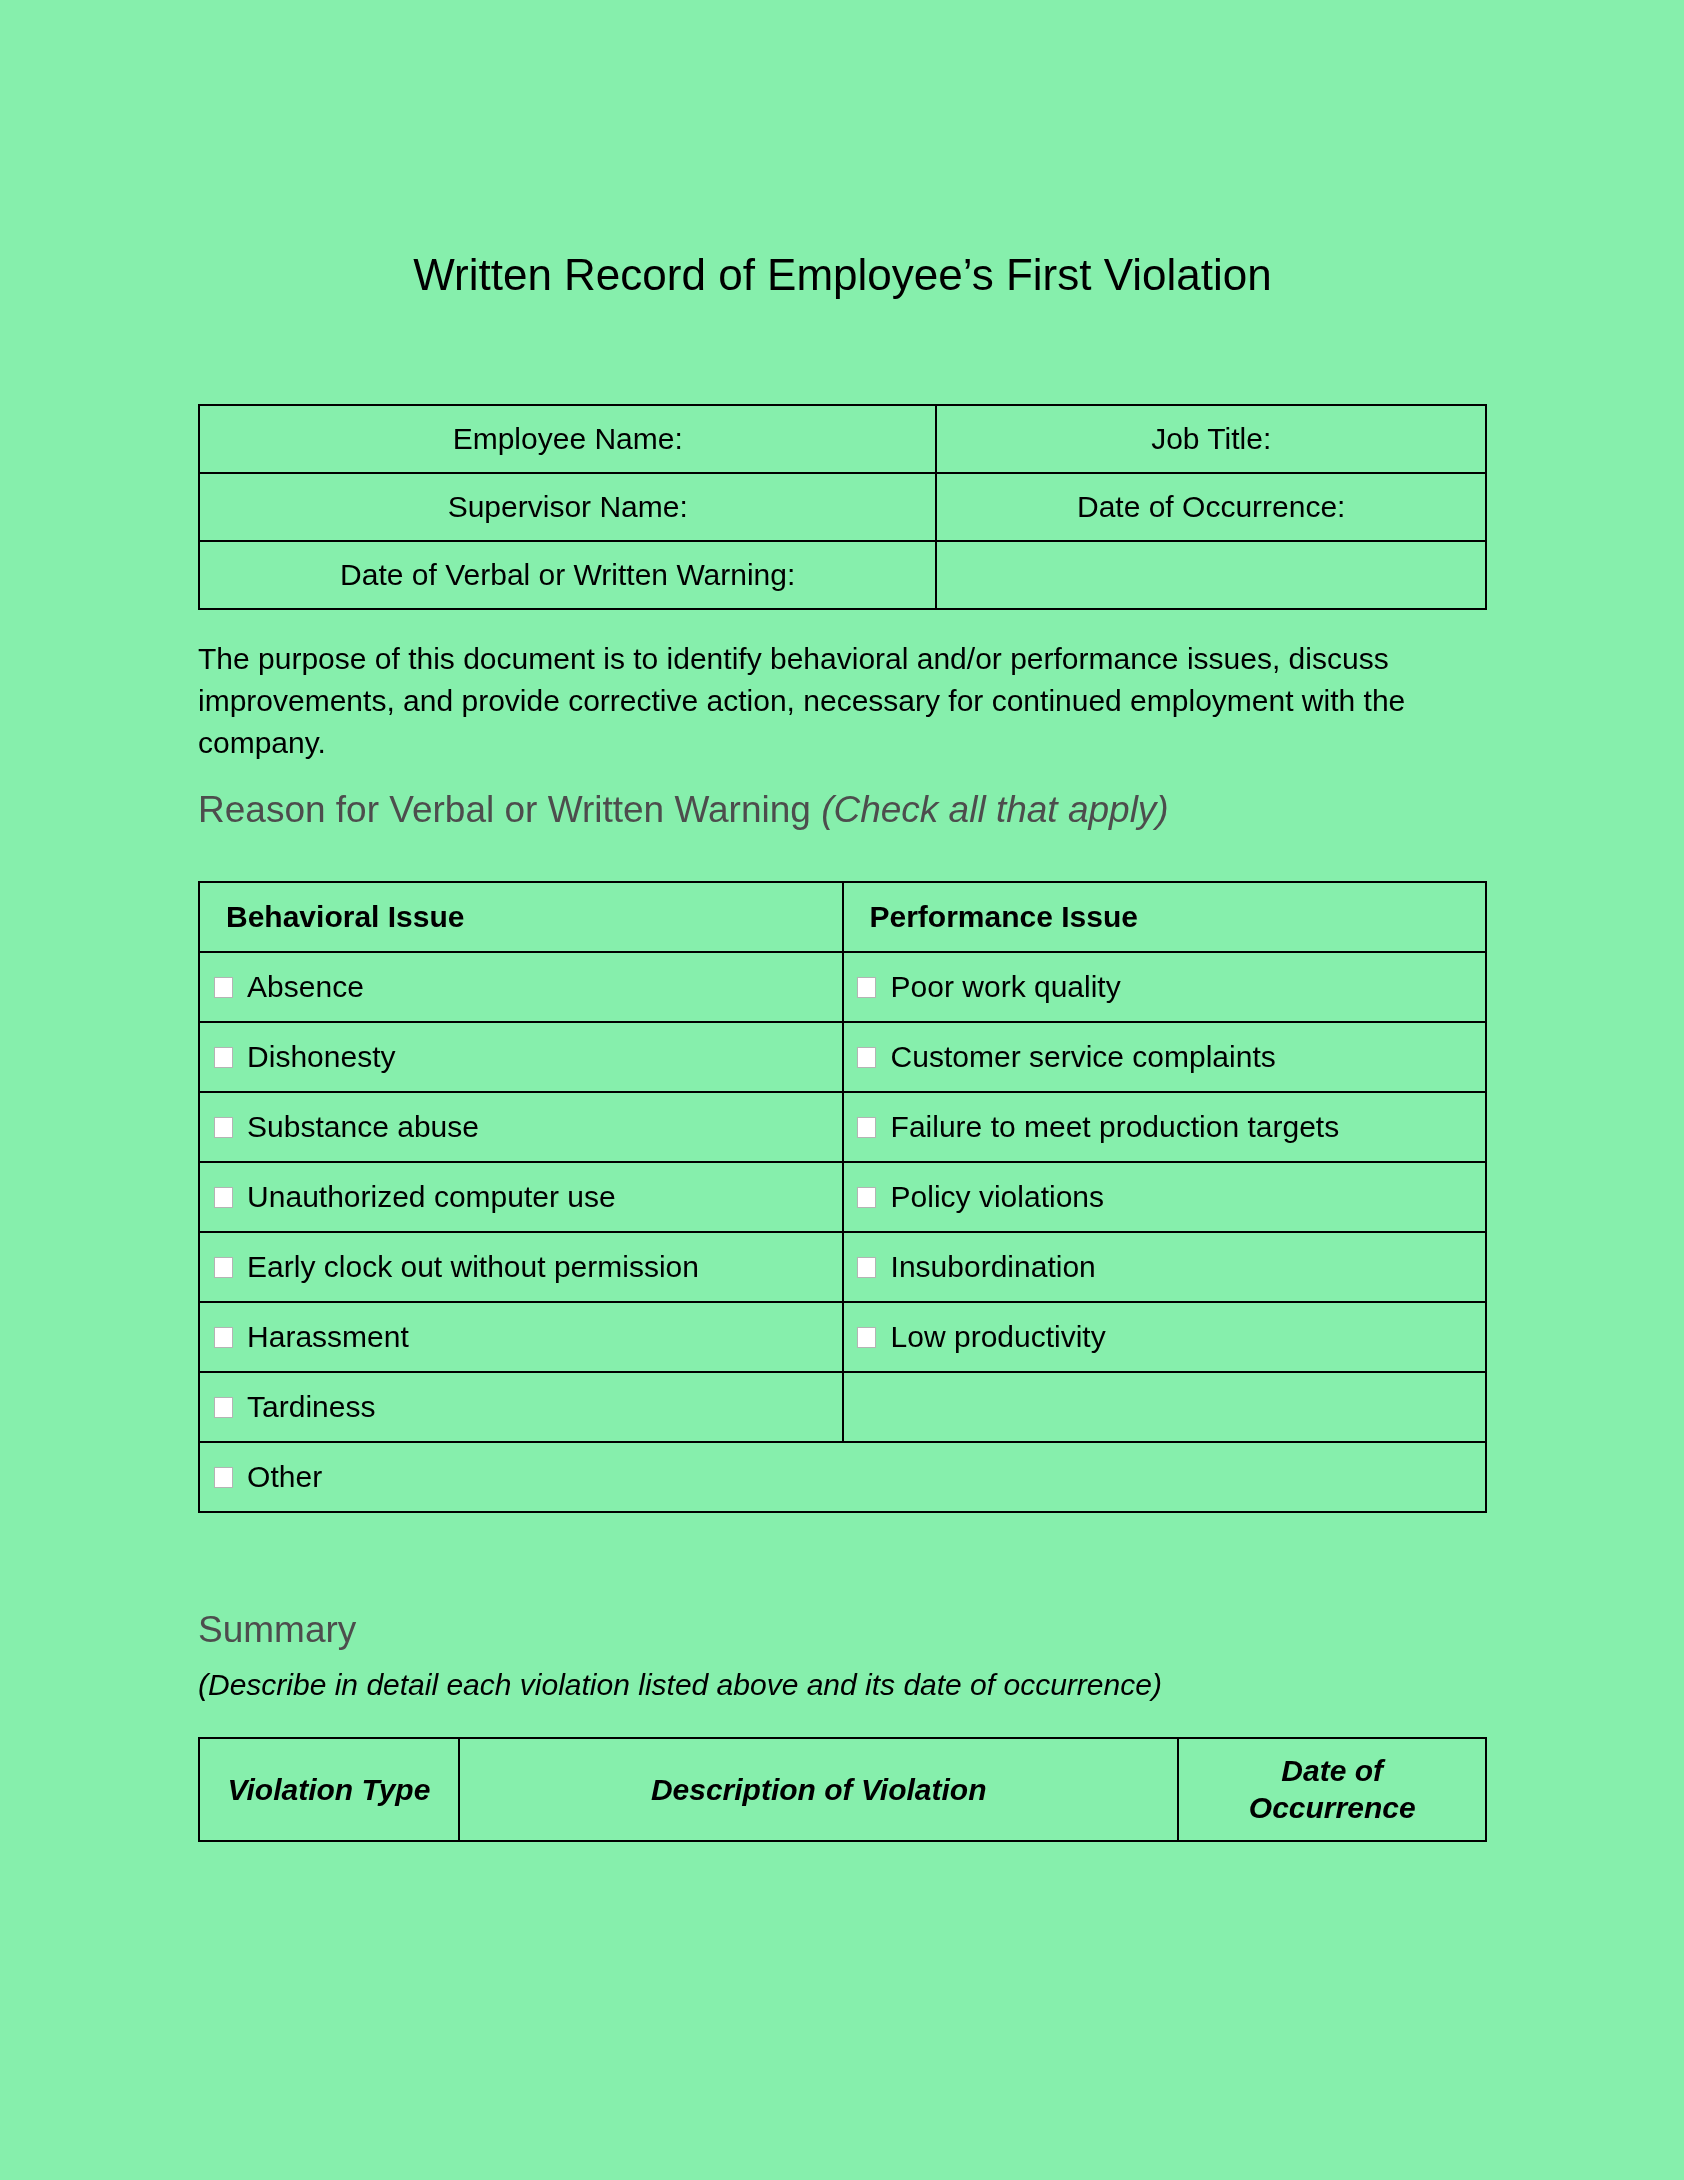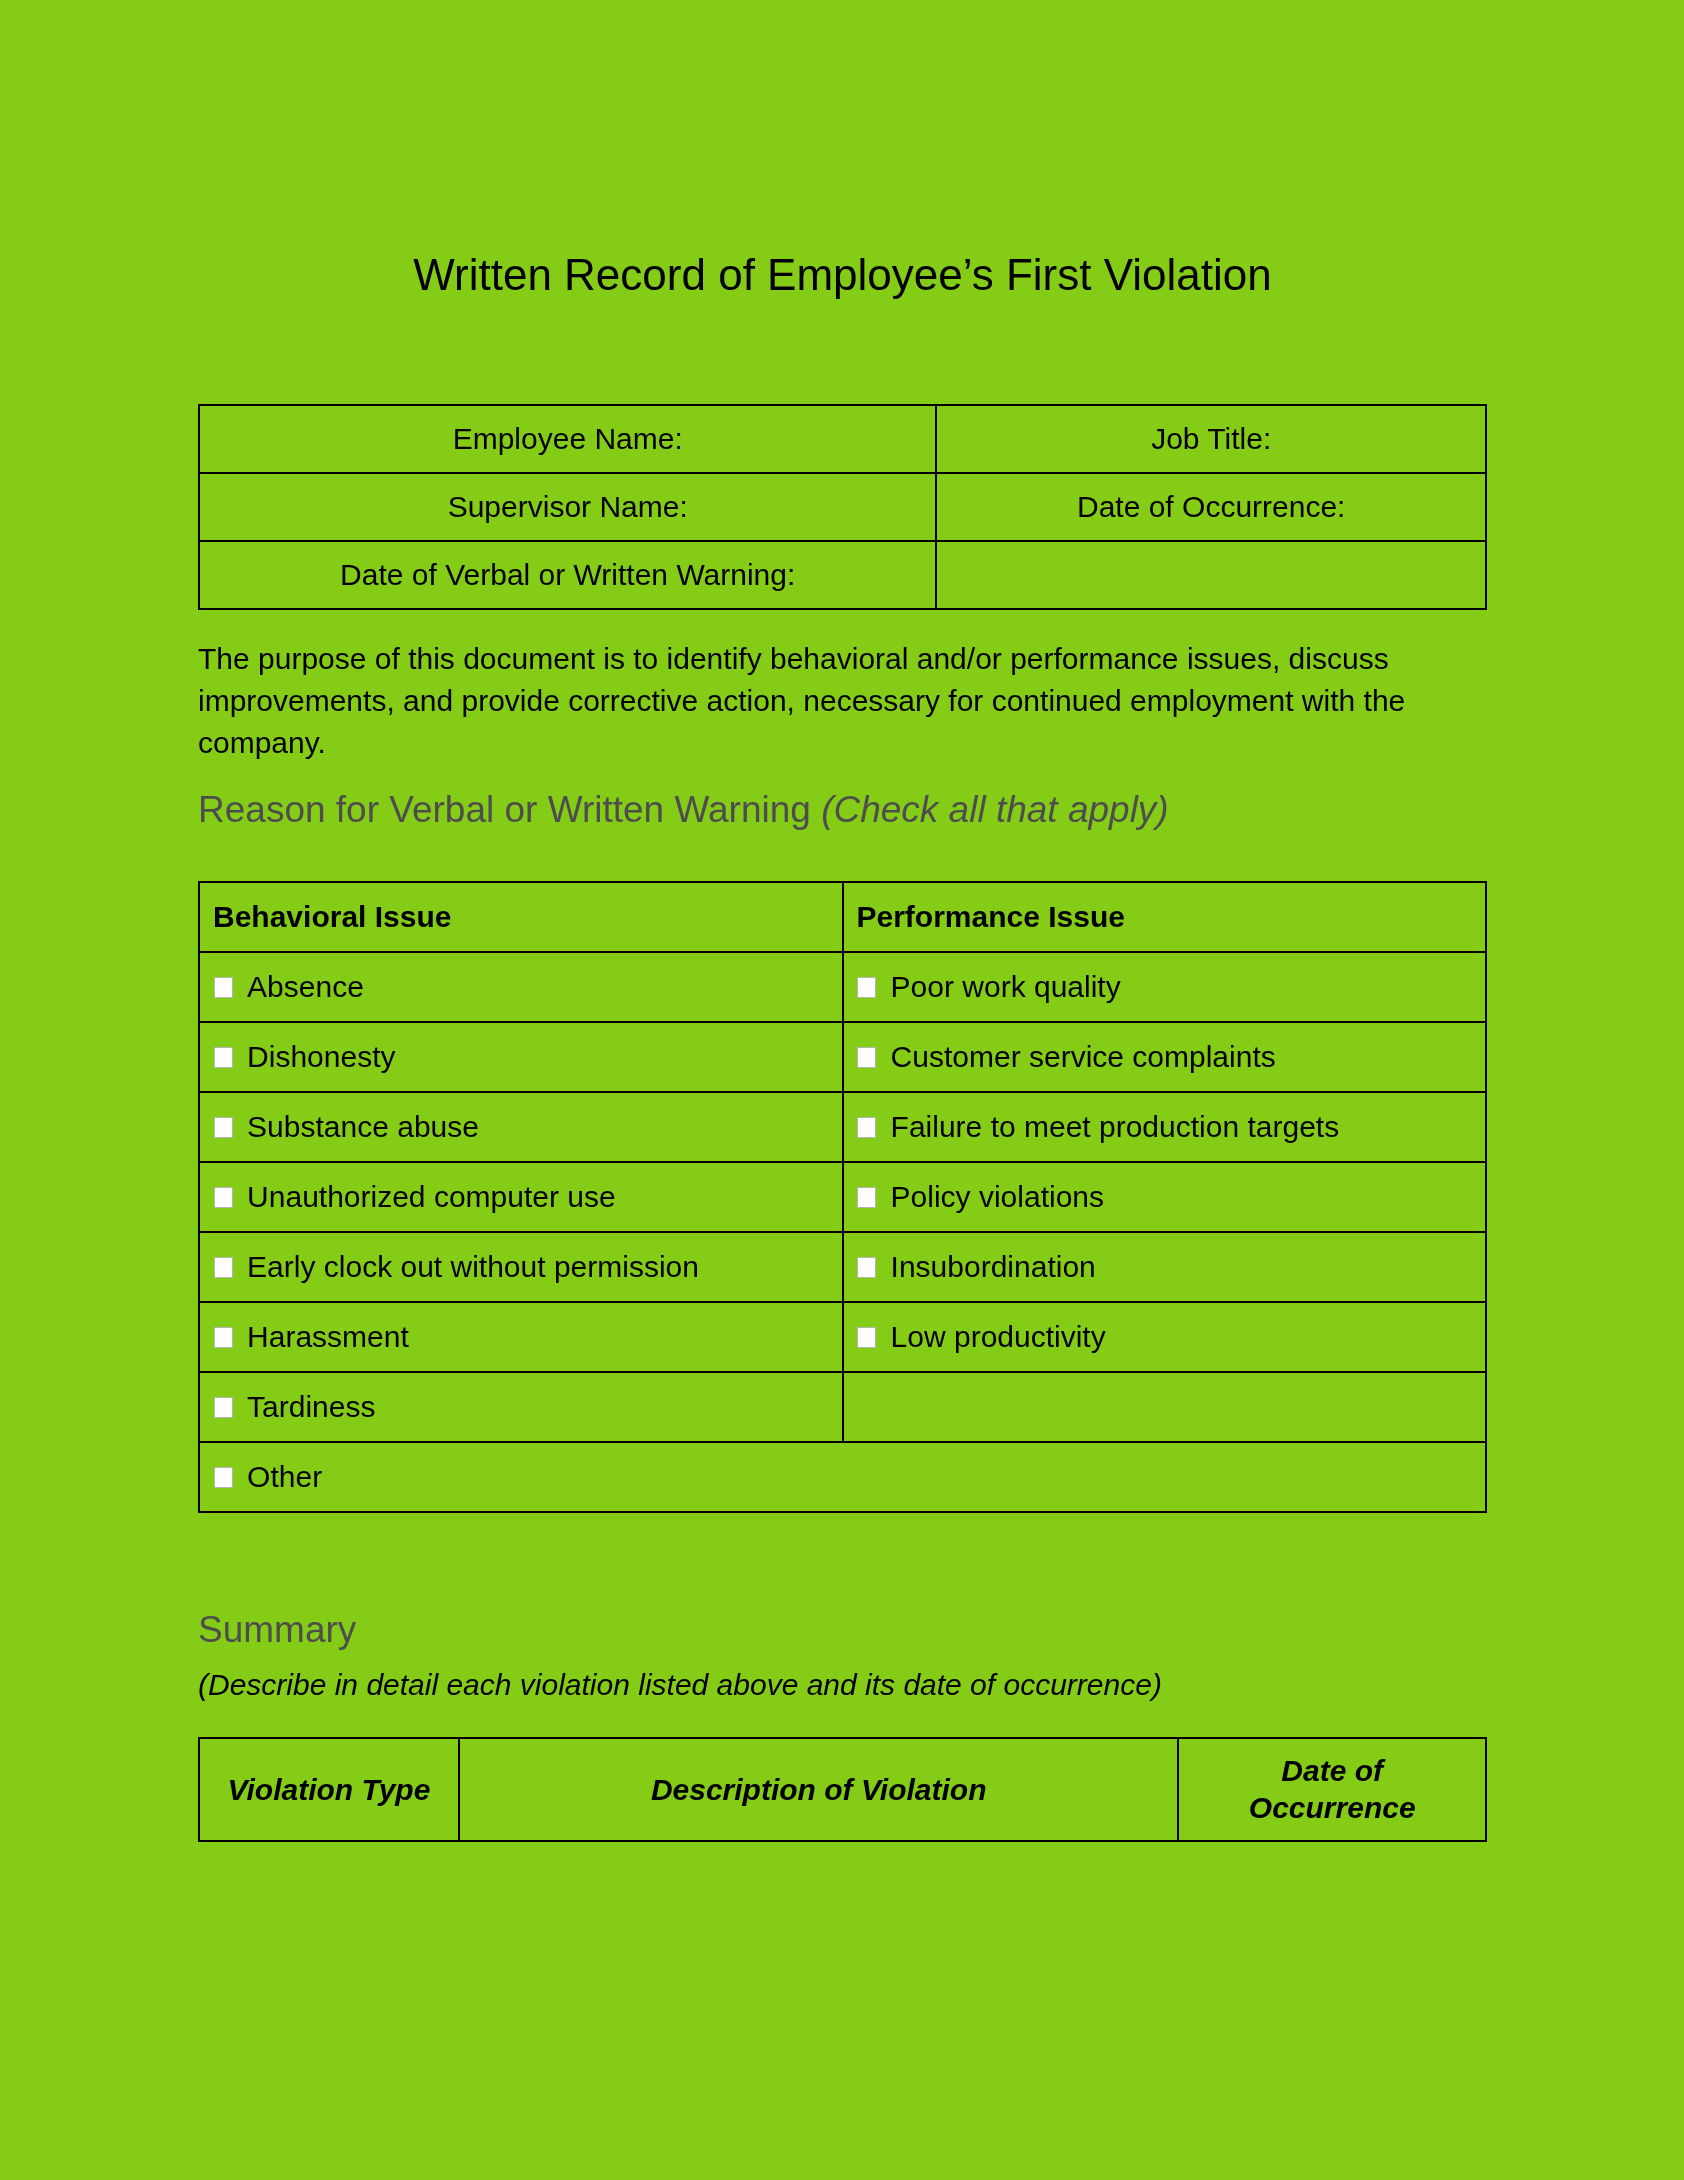--- a/index.html
+++ b/index.html
@@ -4,21 +4,21 @@
 <style>
   html, body {
     margin: 0;
     padding: 0;
     background: #ffffff;
   }
   .page {
     position: relative;
     width: 1685px;
     height: 2181px;
-    background: #84cc16;
+    background: #86efac;
     overflow: hidden;
     font-family: "Liberation Sans", "DejaVu Sans", sans-serif;
     color: #000000;
     box-sizing: border-box;
     padding: 0 198px;
   }
   .doc-title {
     margin: 249px 0 0 0;
     font-size: 44px;
     line-height: 51px;
@@ -59,21 +59,21 @@
     color: #4d4d4d;
     margin: 0;
   }
   .reason-heading { margin-top: 24px; }
   .summary-heading { margin-top: 95px; }
   .heading-note { font-style: italic; }
   
   .checks-table { margin-top: 49px; }
   .checks-table th {
     height: 68px;
-    padding: 0 13px;
+    padding: 0 26px;
     text-align: left;
     font-weight: bold;
   }
   .checks-table td {
     height: 68px;
     padding: 0 13.6px;
     text-align: left;
   }
   .checks-col { width: 50%; }
   .checkbox {

